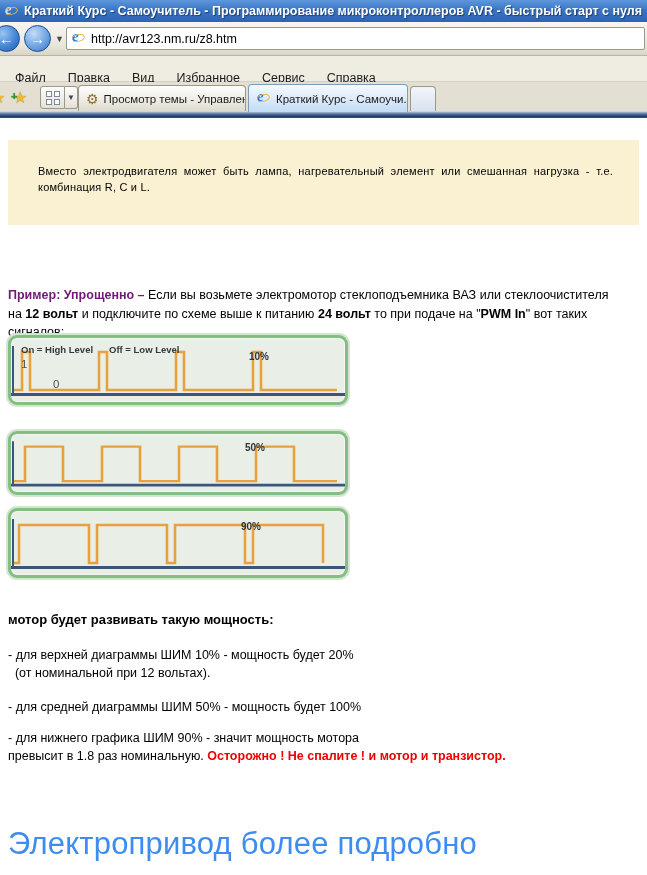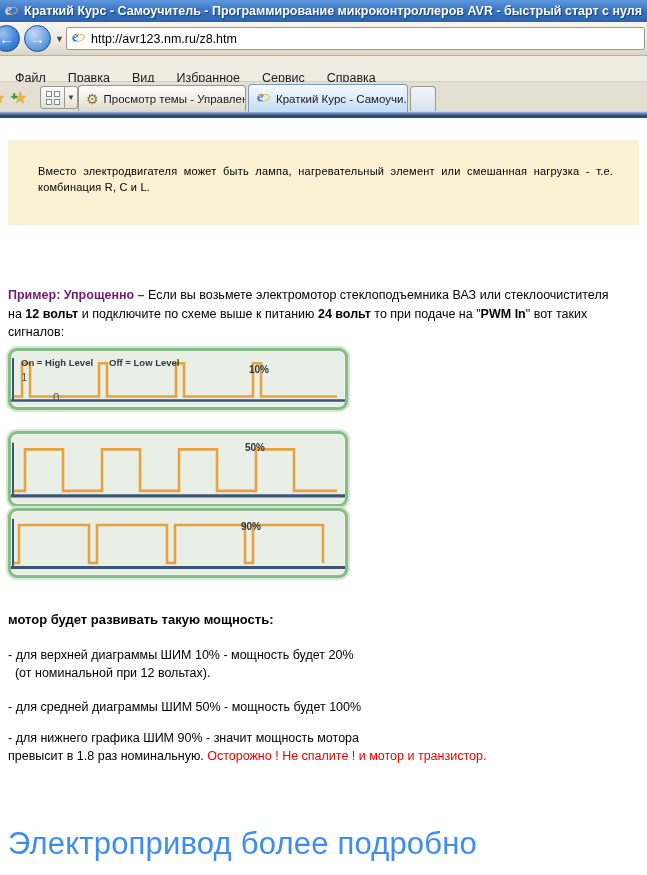--- a/index.html
+++ b/index.html
@@ -71,31 +71,31 @@
     padding:24px 26px 0 30px; }
   .note-box .txt { font-size:11px; line-height:1.45; color:#000; text-align:justify; letter-spacing:0.2px; }
 
   .example { position:absolute; left:8px; top:168px; width:608px; font-size:12.5px; line-height:1.48; color:#000; }
   .example .lead { color:#701a75; font-weight:bold; }
   .example b { font-weight:bold; }
 
   .diagram { position:absolute; left:8px; width:340px; background:#E9EFE7;
     border:3px solid #86BD86; border-radius:9px; box-shadow:0 0 0 2px #D3E7CF, inset 0 0 0 1px #F2F7F0; }
   .diagram svg { position:absolute; left:0; top:0; width:100%; height:100%; }
-  .d1 { top:230px; height:62px; }
-  .d2 { top:313px; height:76px; }
+  .d1 { top:217px; height:70px; }
+  .d2 { top:313px; height:64px; }
   .d3 { top:390px; height:70px; }
   .dlabel { position:absolute; font-size:9.5px; font-weight:bold; color:#33383d; white-space:nowrap; }
   .dnum { position:absolute; font-size:11.5px; color:#4a5258; }
   .dpct { position:absolute; font-size:10px; font-weight:bold; color:#2e3338; }
 
   .power-heading { position:absolute; left:8px; top:494px; font-size:13px; font-weight:bold; color:#000; }
   .bullets { position:absolute; left:8px; top:528px; width:620px; font-size:12.5px; line-height:1.44; color:#000; }
   .bullets .gap1 { height:13px; } .bullets .gap2 { height:16px; }
-  .bullets .warn { color:#EE0000; font-weight:normal;text-align:center; }
+  .bullets .warn { color:#EE0000; font-weight:bold;text-align:center; }
 
   .big-heading { position:absolute; left:8px; top:708px; font-size:31px; color:#3E8CEF; letter-spacing:0.2px; }
 </style>
 </head>
 <body>
 
 <div class="titlebar">
   <span class="ie-logo">
       <span class="e">e</span>
       <span class="ring"></span>

